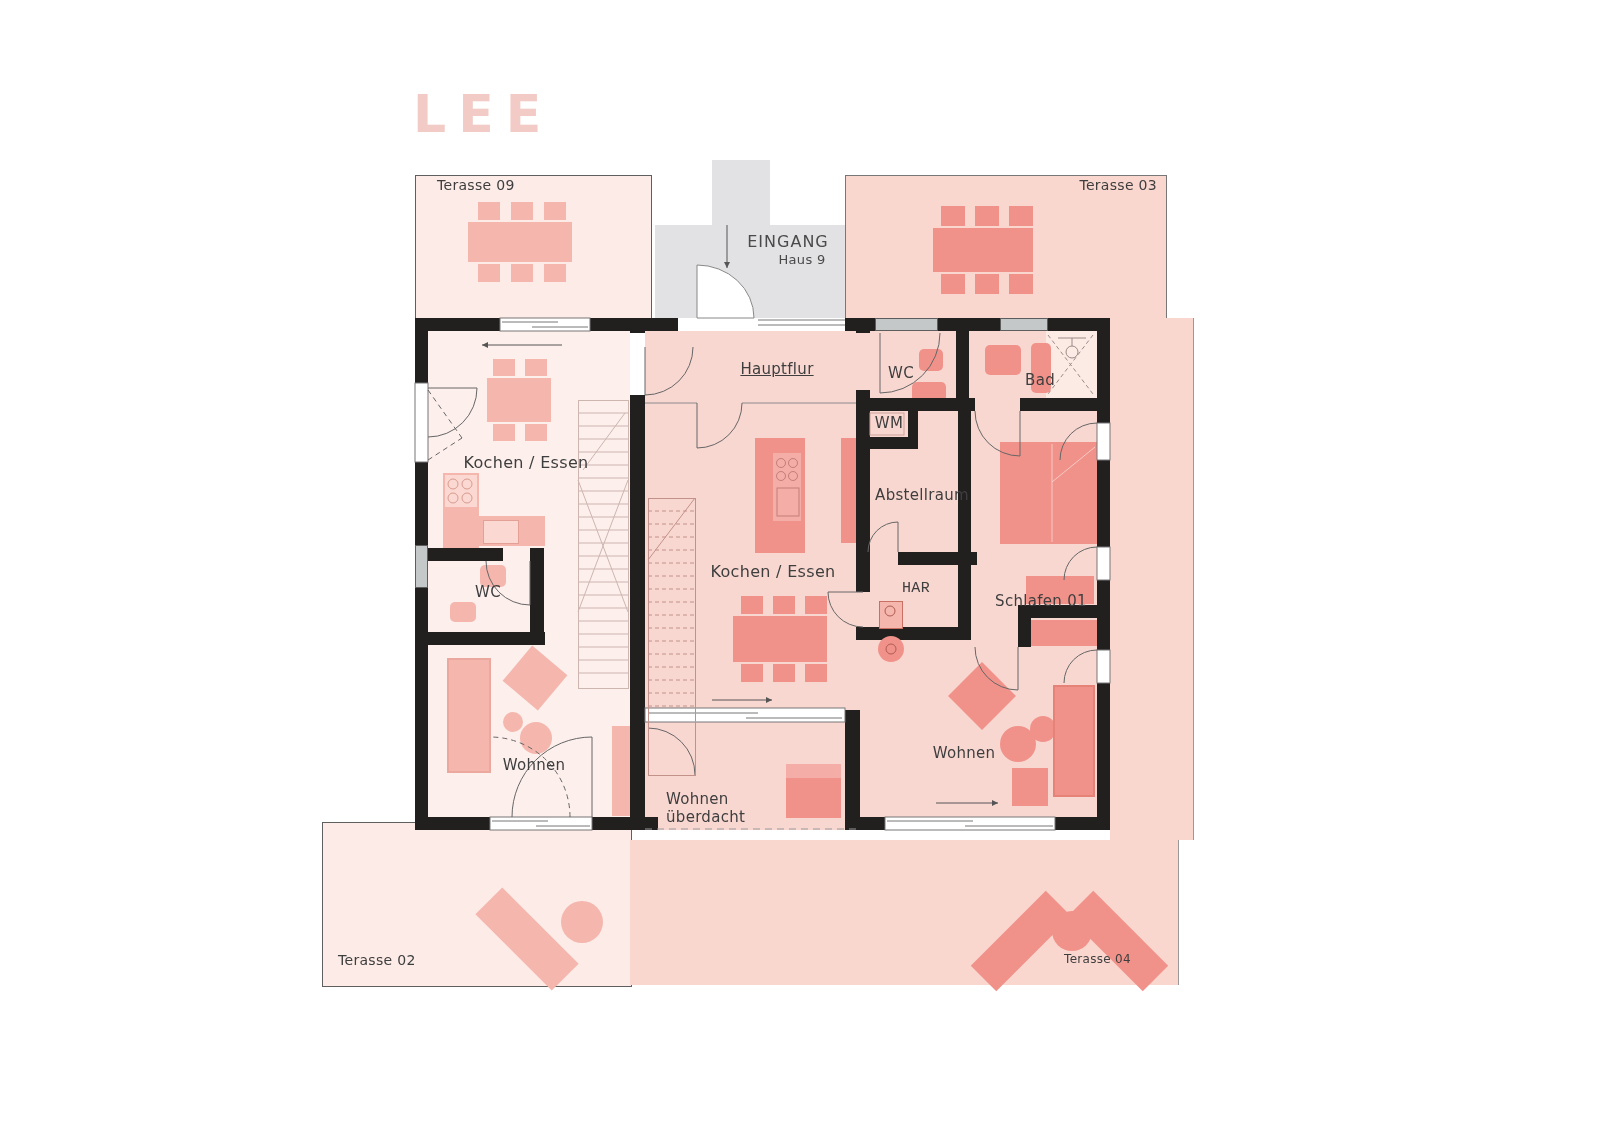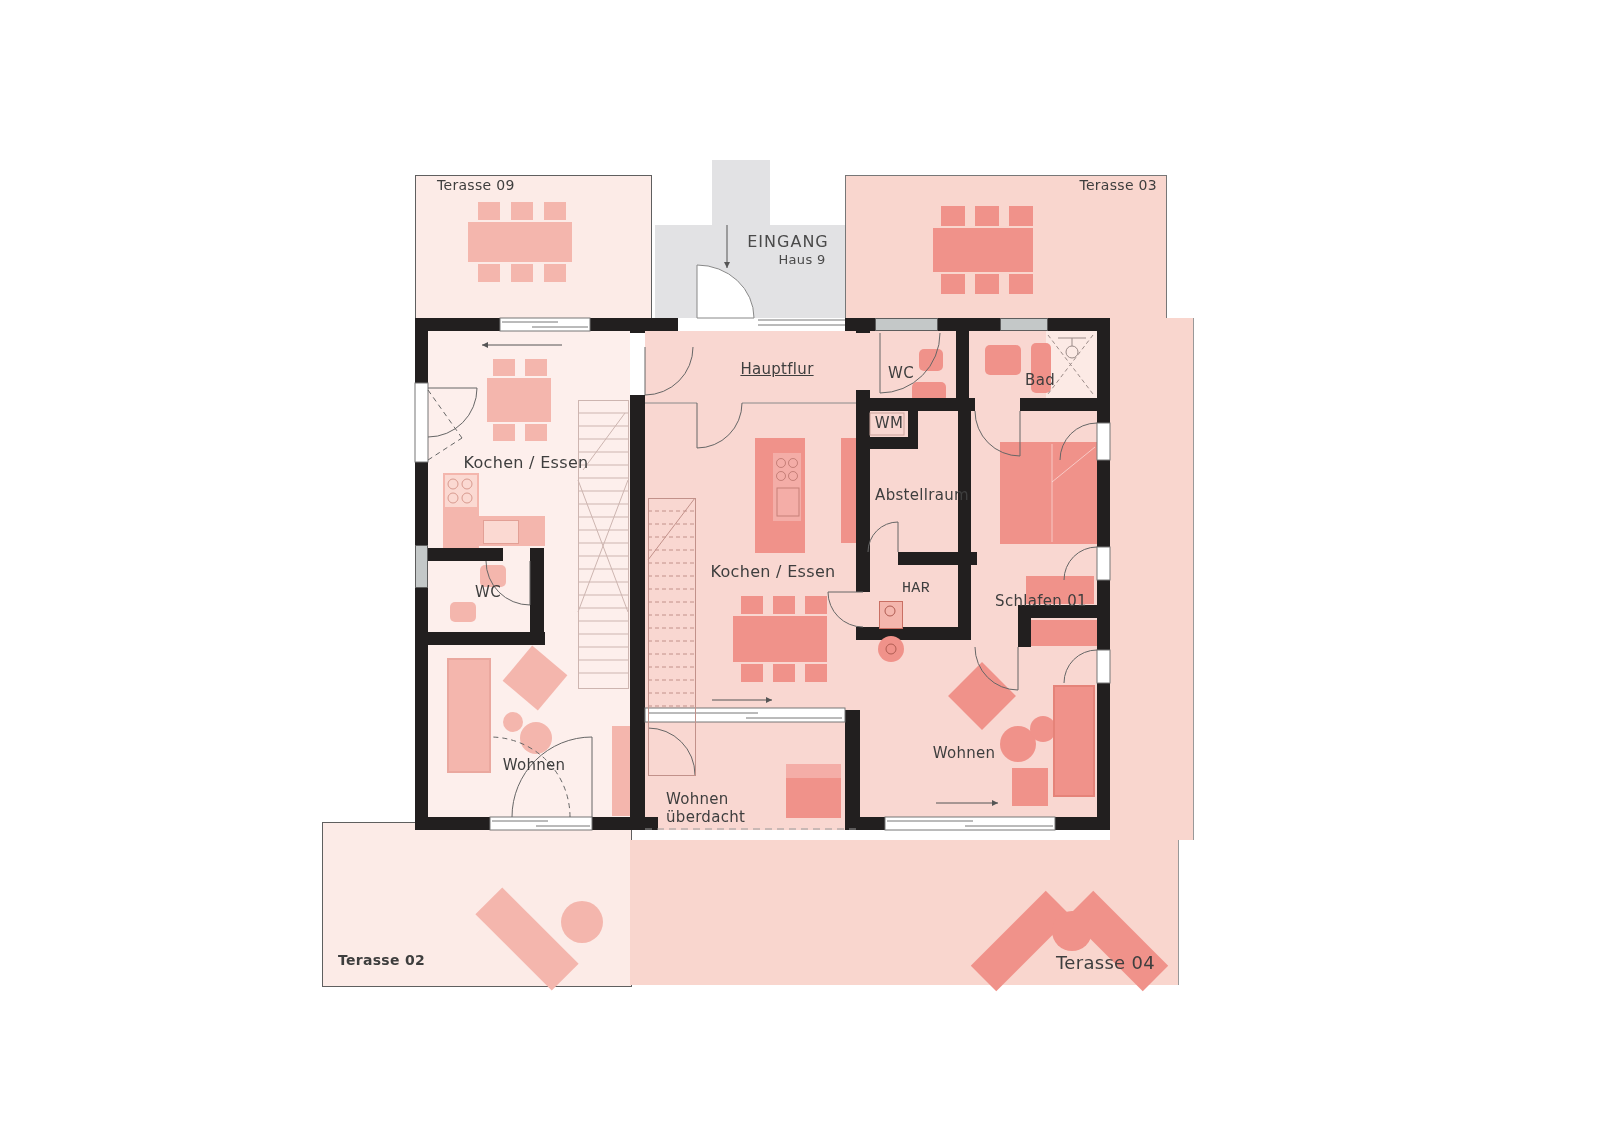--- a/index.html
+++ b/index.html
@@ -27,20 +27,21 @@
   .lbl{position:absolute;font-size:15px;color:#3e3e3e;white-space:nowrap;z-index:7;letter-spacing:.3px;}
   .lbl.c{transform:translateX(-50%);}
   .title{position:absolute;font-weight:bold;z-index:7;letter-spacing:12px;}
   svg.lines{position:absolute;left:0;top:0;z-index:6;pointer-events:none;}
 </style>
 </head>
 <body>
 
 <div class="canvas">
 
+  <div class="title" style="left:413px;top:84px;font-size:52px;color:#f2cbc6;">LEE</div>
 
   <div class="abs terrL" style="left:415px;top:175px;width:235px;height:143px;"></div>
   <div class="abs terrR" style="left:845px;top:175px;width:320px;height:143px;"></div>
   <div class="abs terrL" style="left:322px;top:822px;width:308px;height:163px;"></div>
   <div class="abs band" style="left:630px;top:840px;width:548px;height:145px;border-right:1px solid #999;"></div>
   <div class="abs band" style="left:1110px;top:318px;width:83px;height:522px;border-right:1px solid #999;"></div>
   <div class="abs porch" style="left:712px;top:160px;width:58px;height:65px;"></div>
   <div class="abs porch" style="left:655px;top:225px;width:190px;height:93px;"></div>
 
   <div class="abs floorL" style="left:428px;top:331px;width:202px;height:486px;"></div>
@@ -270,22 +271,22 @@
 
     <g stroke="#b05c52" fill="none">
       <circle cx="890" cy="611" r="5"></circle>
       <circle cx="891" cy="649" r="5"></circle>
       <rect x="870" y="413" width="34" height="22" stroke="#caa39c"></rect>
     </g>
   </svg>
 
   <div class="lbl" style="left:437px;top:177px;font-size:14px;">Terasse 09</div>
   <div class="lbl" style="right:443px;top:177px;font-size:14px;">Terasse 03</div>
-  <div class="lbl" style="left:338px;top:952px;font-size:14px;font-weight:bold;">Terasse 02</div>
-  <div class="lbl" style="right:445px;top:952px;font-size:18px;">Terasse 04</div>
+  <div class="lbl" style="left:338px;top:952px;font-size:14px;">Terasse 02</div>
+  <div class="lbl" style="right:469px;top:952px;font-size:12px;">Terasse 04</div>
 
   <div class="lbl c" style="left:788px;top:232px;font-size:16px;letter-spacing:1px;color:#4a4a4a;">EINGANG</div>
   <div class="lbl c" style="left:802px;top:252px;font-size:13px;color:#4a4a4a;">Haus 9</div>
 
   <div class="lbl c" style="left:777px;top:360px;text-decoration:underline;">Hauptflur</div>
   <div class="lbl c" style="left:901px;top:364px;">WC</div>
   <div class="lbl c" style="left:1040px;top:371px;">Bad</div>
   <div class="lbl c" style="left:889px;top:414px;">WM</div>
   <div class="lbl c" style="left:922px;top:486px;">Abstellraum</div>
   <div class="lbl c" style="left:1041px;top:550px;margin-top:42px;">Schlafen 01</div>

